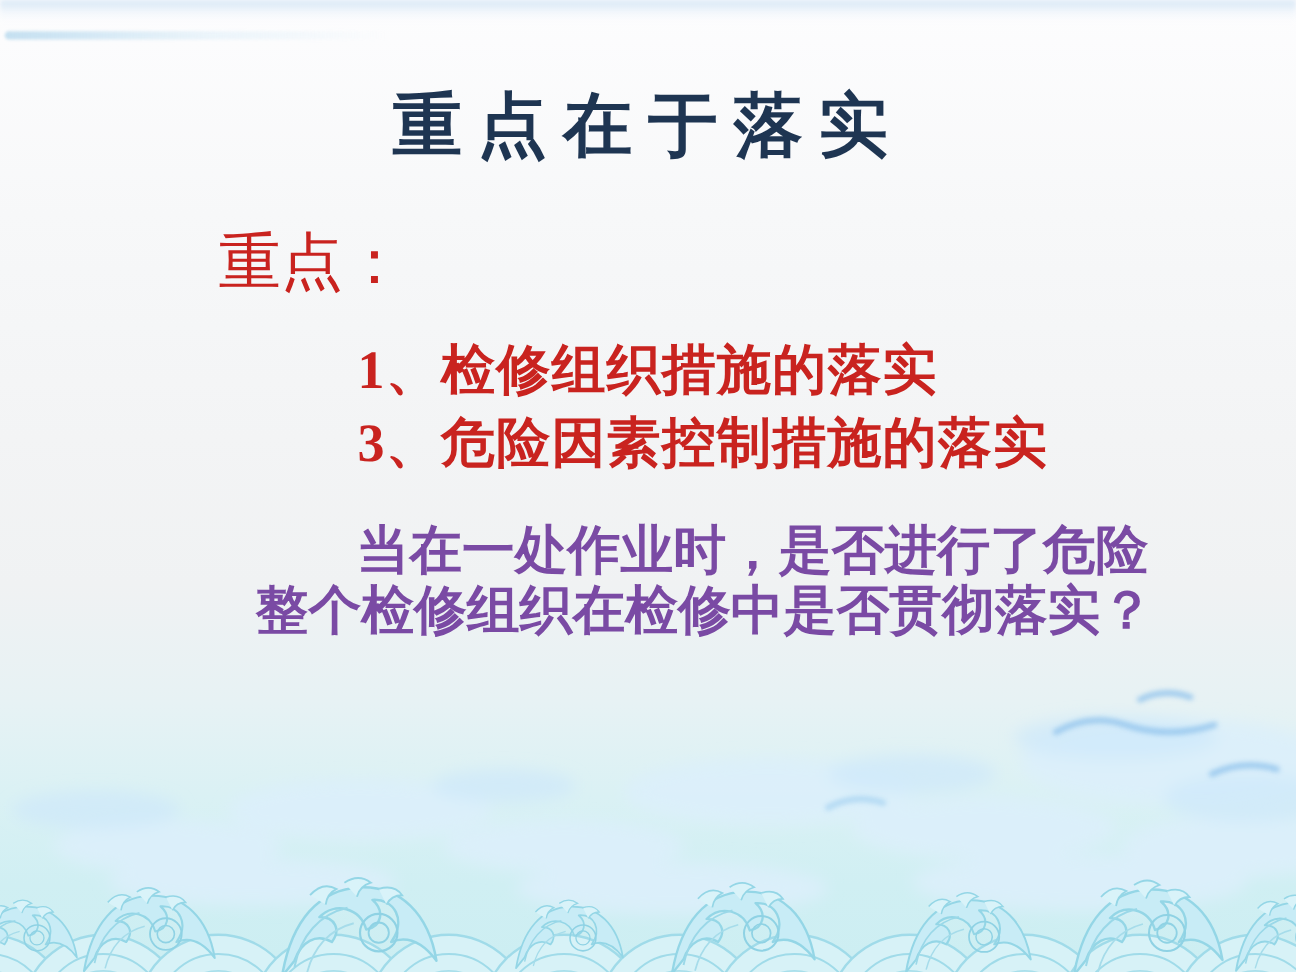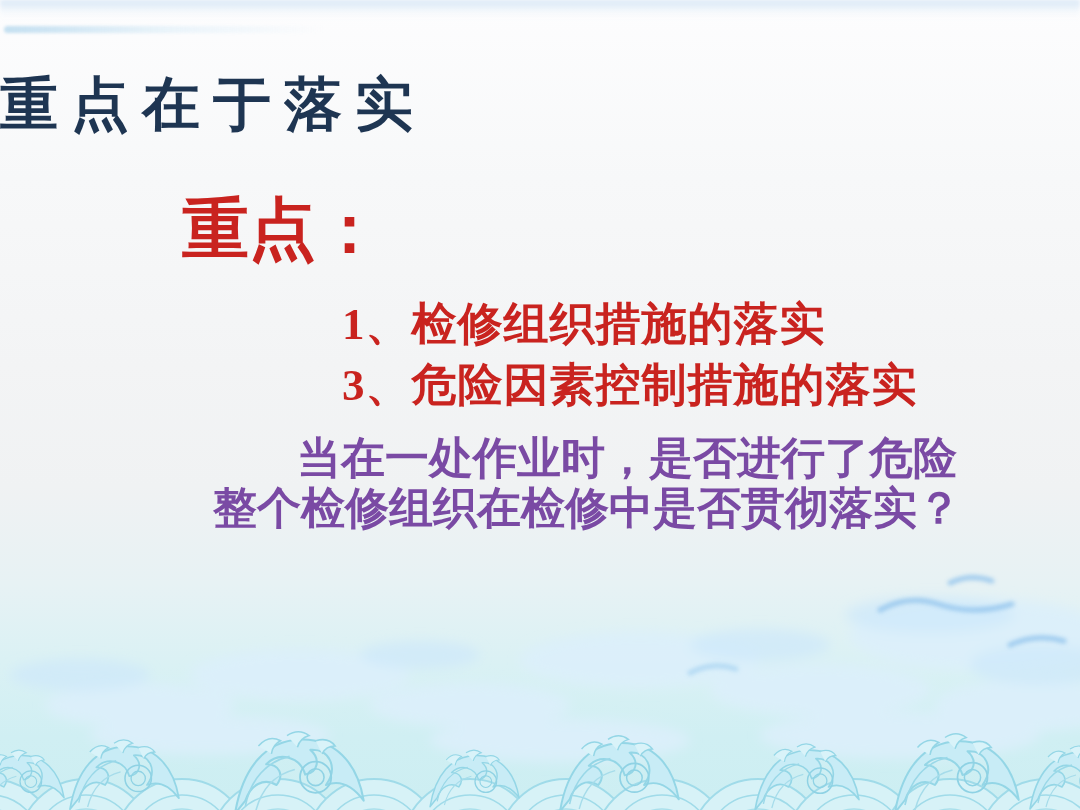--- a/index.html
+++ b/index.html
@@ -32,37 +32,36 @@
     position: absolute; left: 4px; top: 26px; width: 320px; height: 7px;
     border-radius: 4px;
     background: linear-gradient(90deg, rgba(150,200,230,0.55), rgba(190,225,245,0.25) 55%, rgba(190,225,245,0));
     filter: blur(1.5px);
     pointer-events: none;
   }
 
   
   .title {
     position: absolute; left: 0; top: 66px; width: 100%;
-    text-align: left;
+    text-align: center;
     font-size: 58px; font-weight: 800;
     letter-spacing: 13px;
     color: #1e3552;
   }
   .heading {
     position: absolute; left: 182px; top: 184px;
-    font-size: 67px; font-weight: 700;
+    font-size: 52px; font-weight: 400;
     color: #c9231f;
   }
   .items {
-    position: absolute; left: 298px; top: 294px;
+    position: absolute; left: 298px; top: 278px;
     font-size: 45px; font-weight: 700;
     line-height: 61px;
     color: #c9231f;
     letter-spacing: 1px;
-    margin-left: 44px;
   }
   .paragraph {
     position: absolute; left: 213px; top: 434px; width: 706px;
     font-size: 44px; font-weight: 700;
     line-height: 50px;
     color: #7a4aa4;
   }
   .pline { white-space: nowrap; }
   .pline.indent { text-indent: 84px; }
 

